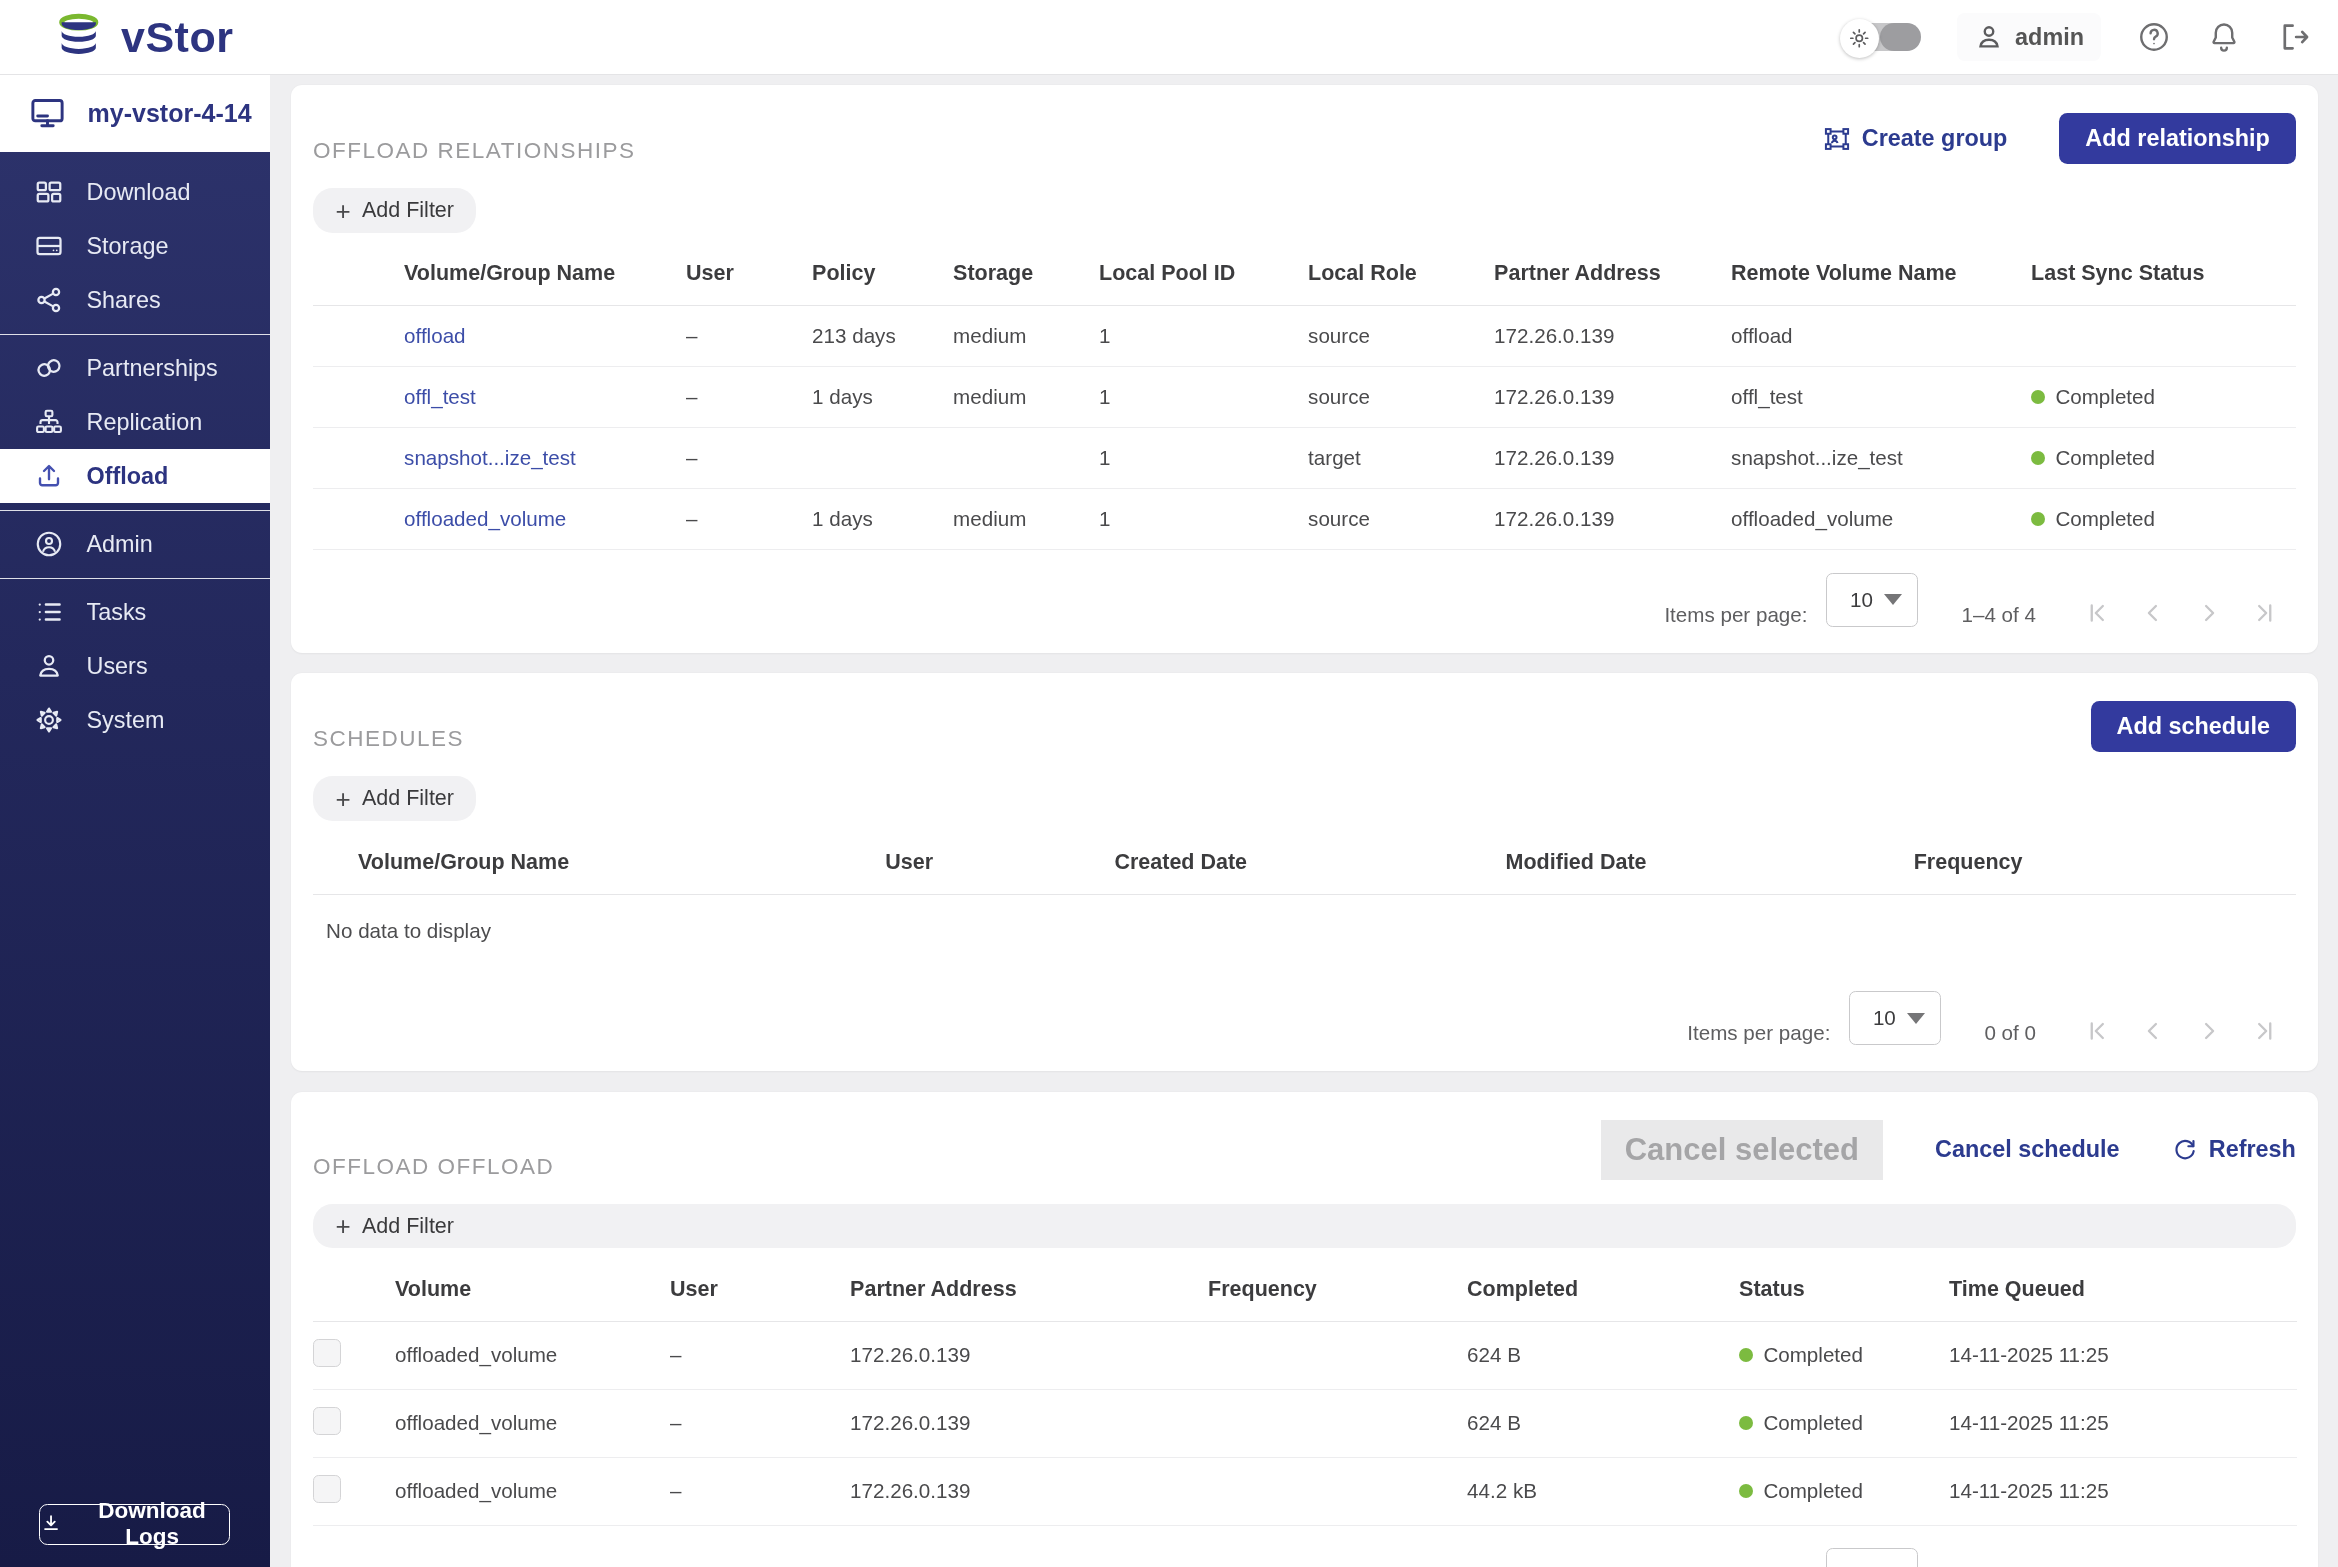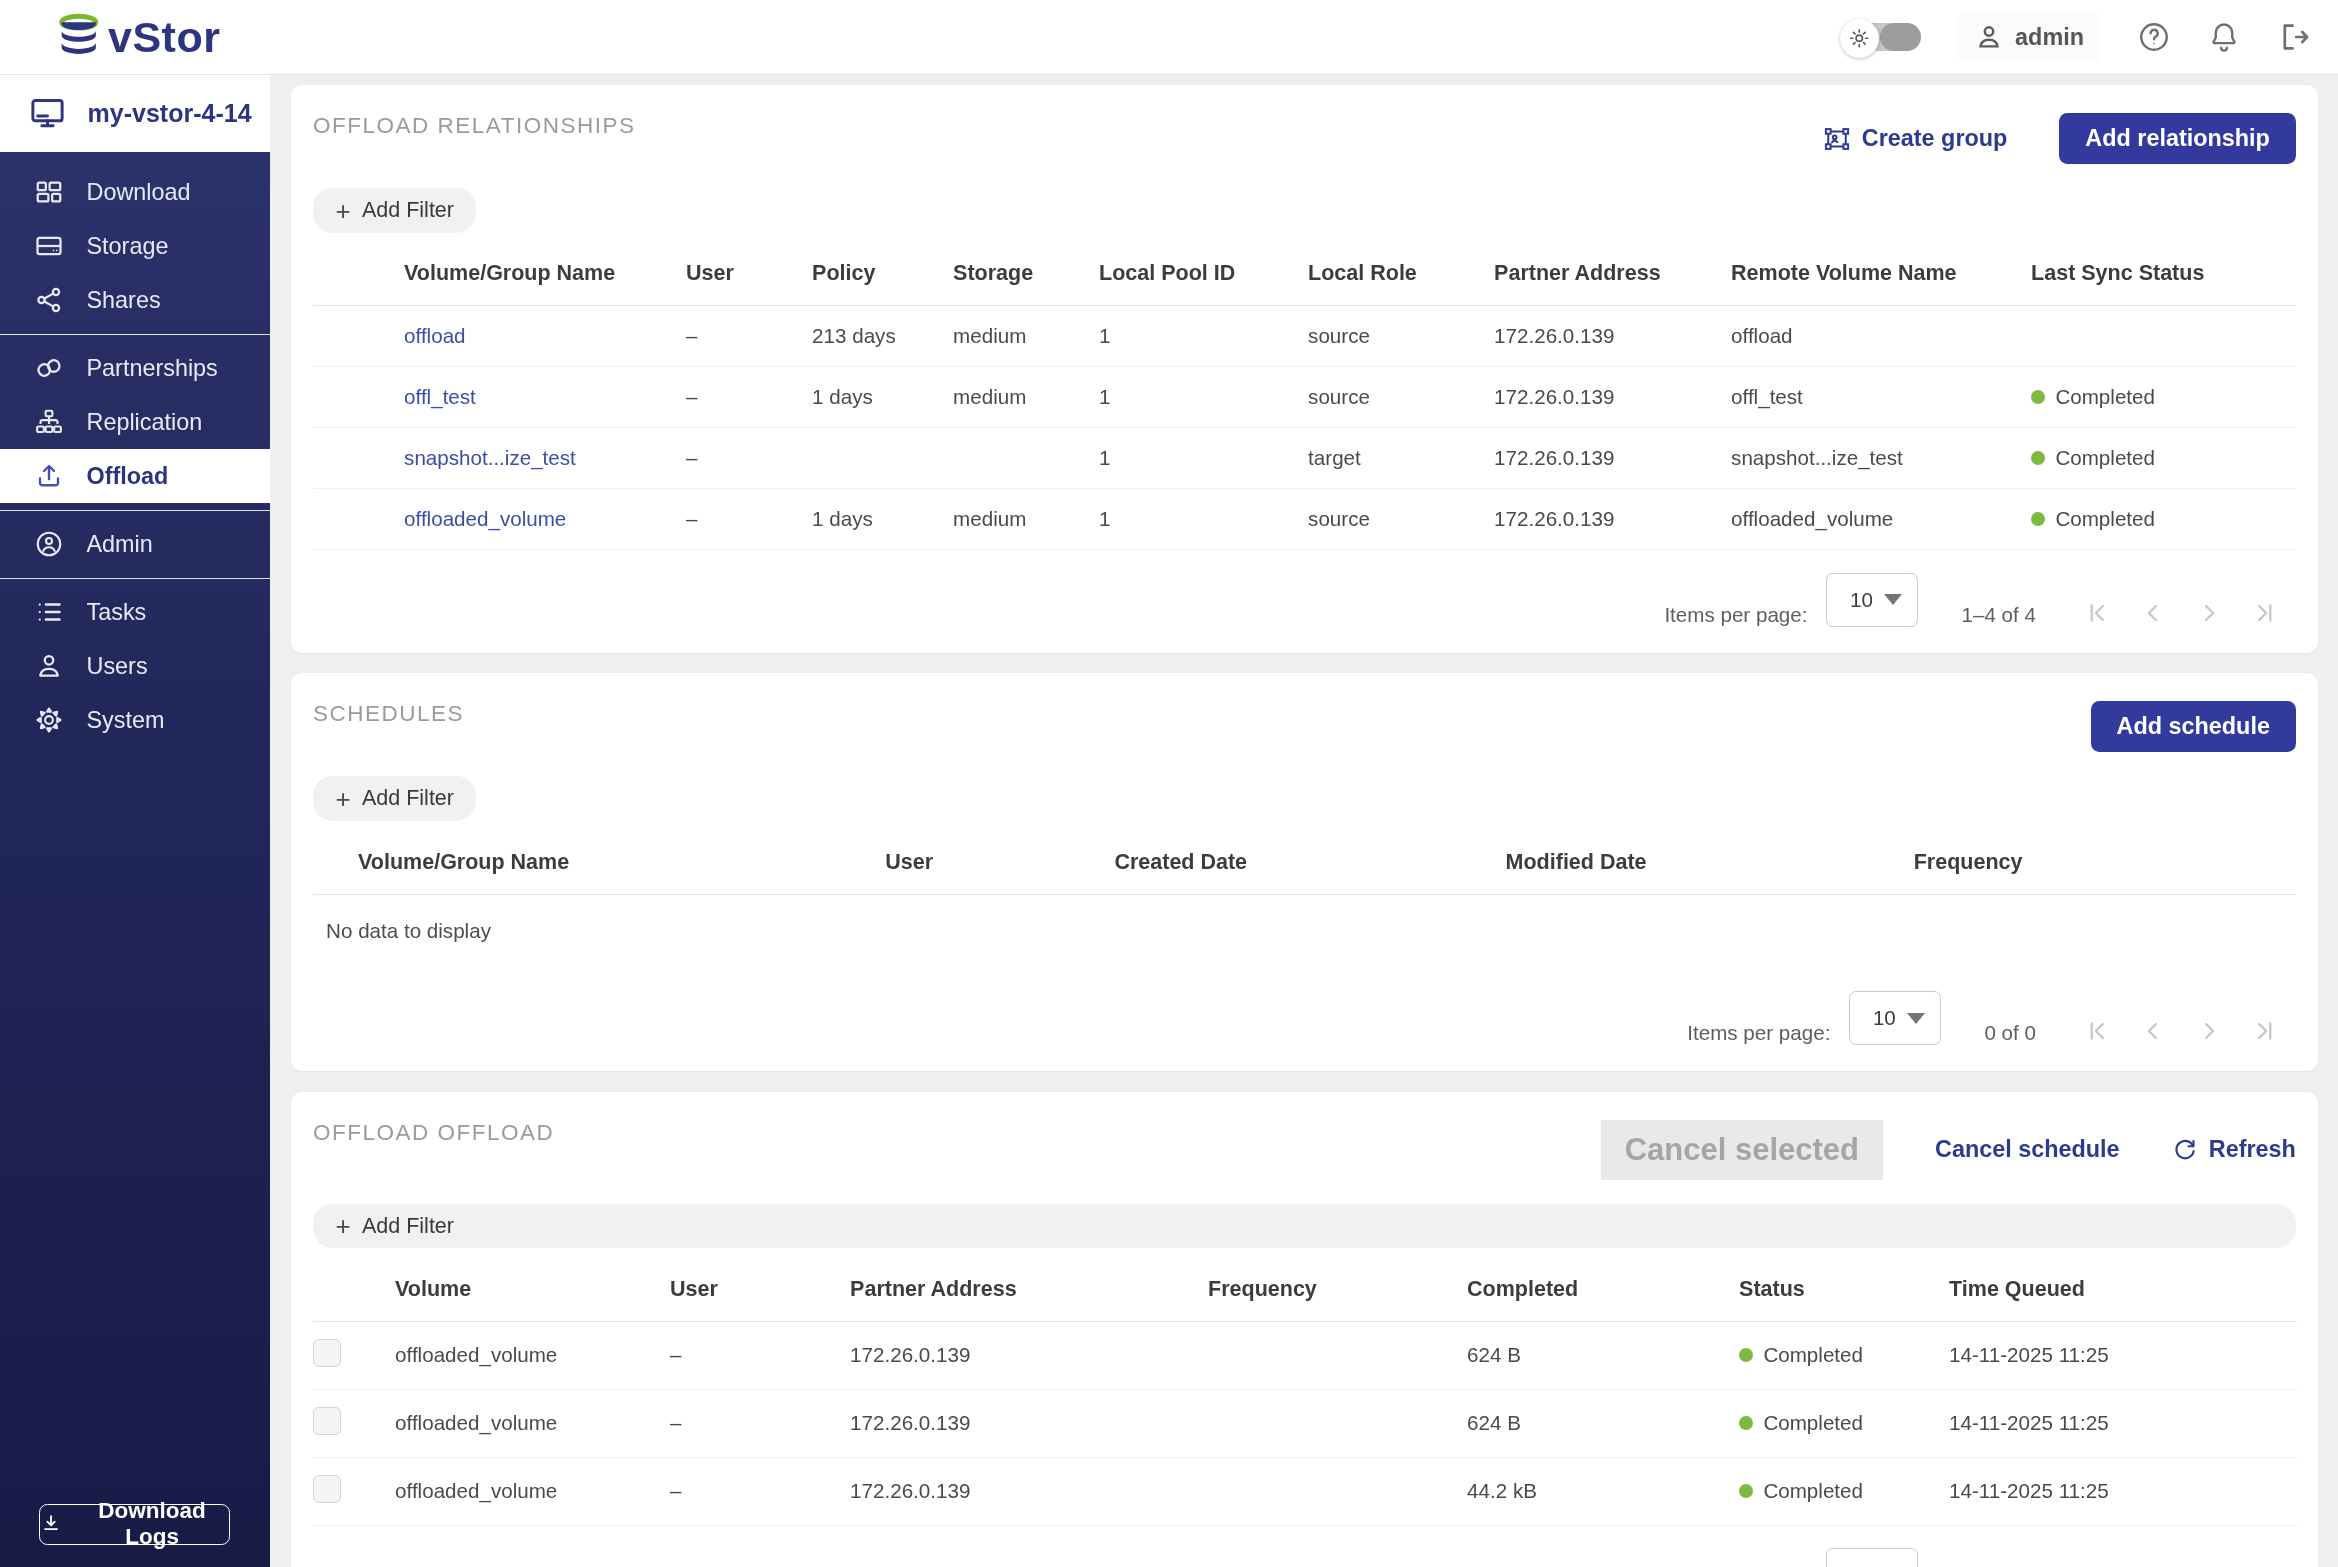--- a/index.html
+++ b/index.html
@@ -1,21 +1,21 @@
 <!DOCTYPE html>
 <html style="font-size:15px"><head>
 <meta charset="utf-8">
 <style>
   * { margin:0; padding:0; box-sizing:border-box; }
   html,body { width:2339px; height:1567px; background:#efeff1; font-family:"Liberation Sans","DejaVu Sans",sans-serif; overflow:hidden; }
   .app { display:grid; grid-template-columns:270px 1fr; grid-template-rows:75px 1fr; width:100%; height:100%; }
 
   
   .topbar { grid-column:1 / 3; background:#fff; border-bottom:0.9px solid #e4e4e6; display:flex; align-items:center; justify-content:space-between; padding:0 28px 0 54px; }
-  .logo { display:flex; align-items:center; }
+  .logo { display:flex; align-items:center; gap:13px; }
   .logo-text { font-size:43px; font-weight:bold; color:#2d3480; letter-spacing:0.5px; }
   .topbar-right { display:flex; align-items:center; gap:36px; color:#6e6e70; }
   .theme-toggle { position:relative; width:81px; height:37px; cursor:pointer; }
   .toggle-track { position:absolute; left:13px; top:4.7px; width:66px; height:28px; border-radius:14px; background:#c7c7c9; }
   .toggle-thumb { position:absolute; right:0; top:4.7px; width:41px; height:28px; border-radius:14px; background:#9d9da0; }
   .toggle-knob { position:absolute; left:0; top:0; width:39px; height:39px; border-radius:50%; background:#fff; box-shadow:0 0.9px 3.7px rgba(0,0,0,.25); display:flex; align-items:center; justify-content:center; color:#5c5c5e; }
   .admin-chip { display:flex; align-items:center; gap:11.2px; background:#fbfbfc; border-radius:7.5px; padding:9.4px 17px; cursor:pointer; }
   .admin-name { font-size:23.4px; font-weight:bold; color:#555; }
   .icon-btn { display:flex; align-items:center; cursor:pointer; color:#6e6e70; }
 
@@ -28,21 +28,21 @@
   .nav-item svg { flex:0 0 auto; }
   .nav-item.selected { background:#fff; color:#2c3380; font-weight:bold; }
   .nav-item.selected svg { color:#4450b0; }
   .nav-sep { height:0.9px; background:rgba(255,255,255,.85); margin:6.6px 0; }
   .sidebar-spacer { flex:1; }
   .download-logs { margin:0 0 22.5px 39px; width:191px; height:41px; border:1.9px solid #fff; border-radius:8.4px; background:transparent; color:#fff; font-size:22.5px; font-weight:bold; font-family:inherit; display:flex; align-items:center; justify-content:center; gap:13px; cursor:pointer; }
 
   
   main { grid-row:2; display:flex; flex-direction:column; gap:20.6px; padding:10.3px 20.6px 3.7px 20.6px; overflow:hidden; }
   .card { background:#fff; border-radius:11.2px; box-shadow:0 0.9px 1.9px rgba(0,0,0,.05); padding:0 22.5px; }
-  .card-head { display:flex; align-items:flex-start; justify-content:space-between; padding-top:28px; }
+  .card-head { display:flex; align-items:flex-end; justify-content:space-between; padding-top:28px; }
   .card-title { font-size:22.5px; font-weight:500; color:#9b9b9d; letter-spacing:1.5px; }
   .head-actions { display:flex; align-items:center; gap:52px; }
   .text-btn { display:flex; align-items:center; gap:11.2px; color:#2c3b8f; font-size:23.4px; font-weight:bold; background:none; border:none; font-family:inherit; cursor:pointer; }
   .primary-btn { background:#333a9e; color:#fff; border:none; border-radius:8.4px; font-size:23.4px; font-weight:bold; font-family:inherit; padding:12px 26px; cursor:pointer; }
   .disabled-btn { background:#e9e9ea; color:#a5a5a7; border:none; border-radius:0; font-size:31px; font-weight:bold; font-family:inherit; padding:12px 24px; cursor:default; }
   .filter-pill { margin:24px 0 3.7px 0; display:inline-flex; align-items:center; gap:11.2px; background:#f1f1f3; border:none; border-radius:19.7px; padding:9.4px 22.5px; font-size:21.5px; color:#3a3a3c; font-family:inherit; cursor:pointer; }
   .plus { font-size:26px; line-height:1; color:#4a4a4c; }
 
   table { width:100%; border-collapse:collapse; table-layout:fixed; margin-top:5.6px; }
   th { text-align:left; font-size:21.5px; font-weight:bold; color:#3c3c3e; padding:19px 7.5px 19px 0; border-bottom:0.9px solid #e6e6e8; }

